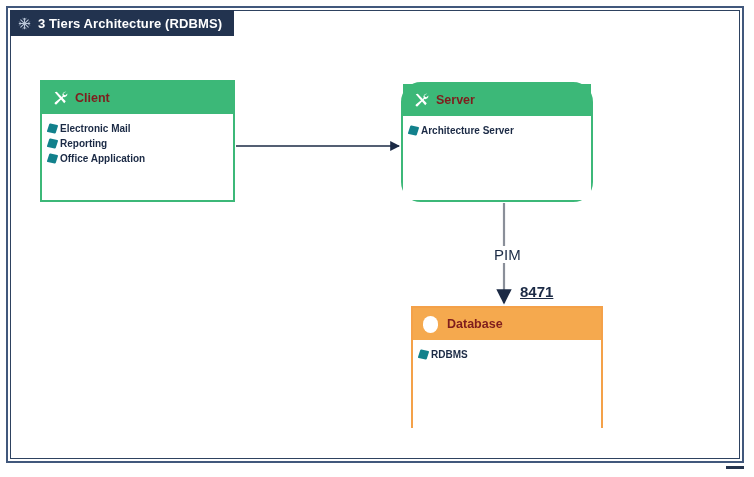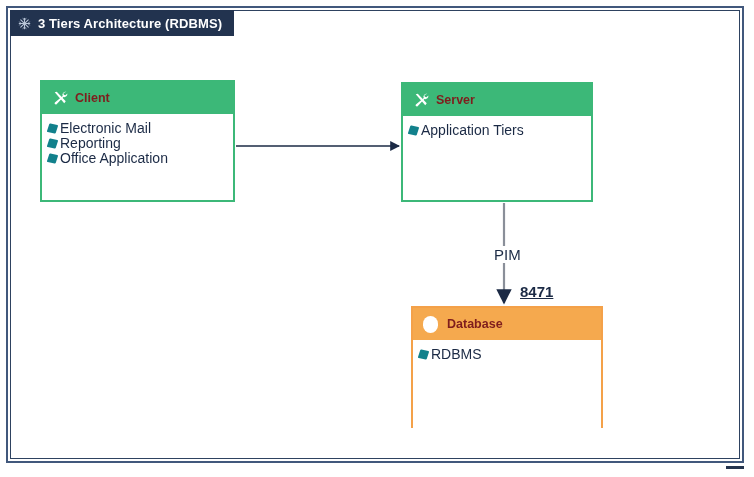--- a/index.html
+++ b/index.html
@@ -101,22 +101,22 @@
     padding: 7px 0 0 6px;
   }
   .node-item {
     display: flex;
     align-items: center;
     gap: 3px;
     height: 15px;
     line-height: 15px;
   }
   .node-item-label {
-    font-size: 14px;
-    font-weight: normal;
+    font-size: 10px;
+    font-weight: bold;
     color: #1b2a45;
     white-space: nowrap;
   }
   .bullet-diamond {
     width: 9px;
     height: 9px;
     background: #12818c;
     transform: rotate(12deg) skewX(-6deg);
     flex: 0 0 auto;
     border-radius: 1px;
@@ -221,34 +221,34 @@
         <span class="bullet-diamond"></span>
         <span class="node-item-label">Reporting</span>
       </div>
       <div class="node-item">
         <span class="bullet-diamond"></span>
         <span class="node-item-label">Office Application</span>
       </div>
     </div>
   </div>
 
-  <div class="node green" id="node-server" style="left:401px; top:82px; width:192px; height:120px;">
+  <div class="node green" id="node-server" style="left:401px; top:82px; width:192px; height:120px;border-radius:20px;">
     <div class="node-header">
       <svg class="tools-icon" viewBox="0 0 20 20">
         <g fill="#ffffff">
           <path d="M3.2 2.6 L5.6 2.0 L16.2 13.2 L14.4 15.6 Z"></path>
           <path d="M16.9 2.1 a3.6 3.6 0 0 0 -4.3 4.9 l-9.2 7.6 a1.5 1.5 0 0 0 2.0 2.2 l8.0 -8.6 a3.6 3.6 0 0 0 4.6 -4.2 l-2.1 2.1 l-2.0 -0.5 l-0.5 -2.0 z"></path>
         </g>
       </svg>
       <span class="node-title">Server</span>
     </div>
     <div class="node-body" style="height:84px;">
       <div class="node-item">
         <span class="bullet-diamond"></span>
-        <span class="node-item-label">Application Tiers</span>
+        <span class="node-item-label">Architecture Server</span>
       </div>
     </div>
   </div>
 
   <div class="node orange" id="node-database" style="left:411px; top:306px; width:192px; height:122px;">
     <div class="node-header">
       <span class="db-circle"></span>
       <span class="node-title" style="margin-left:3px;">Database</span>
     </div>
     <div class="node-body" style="height:109px;">

